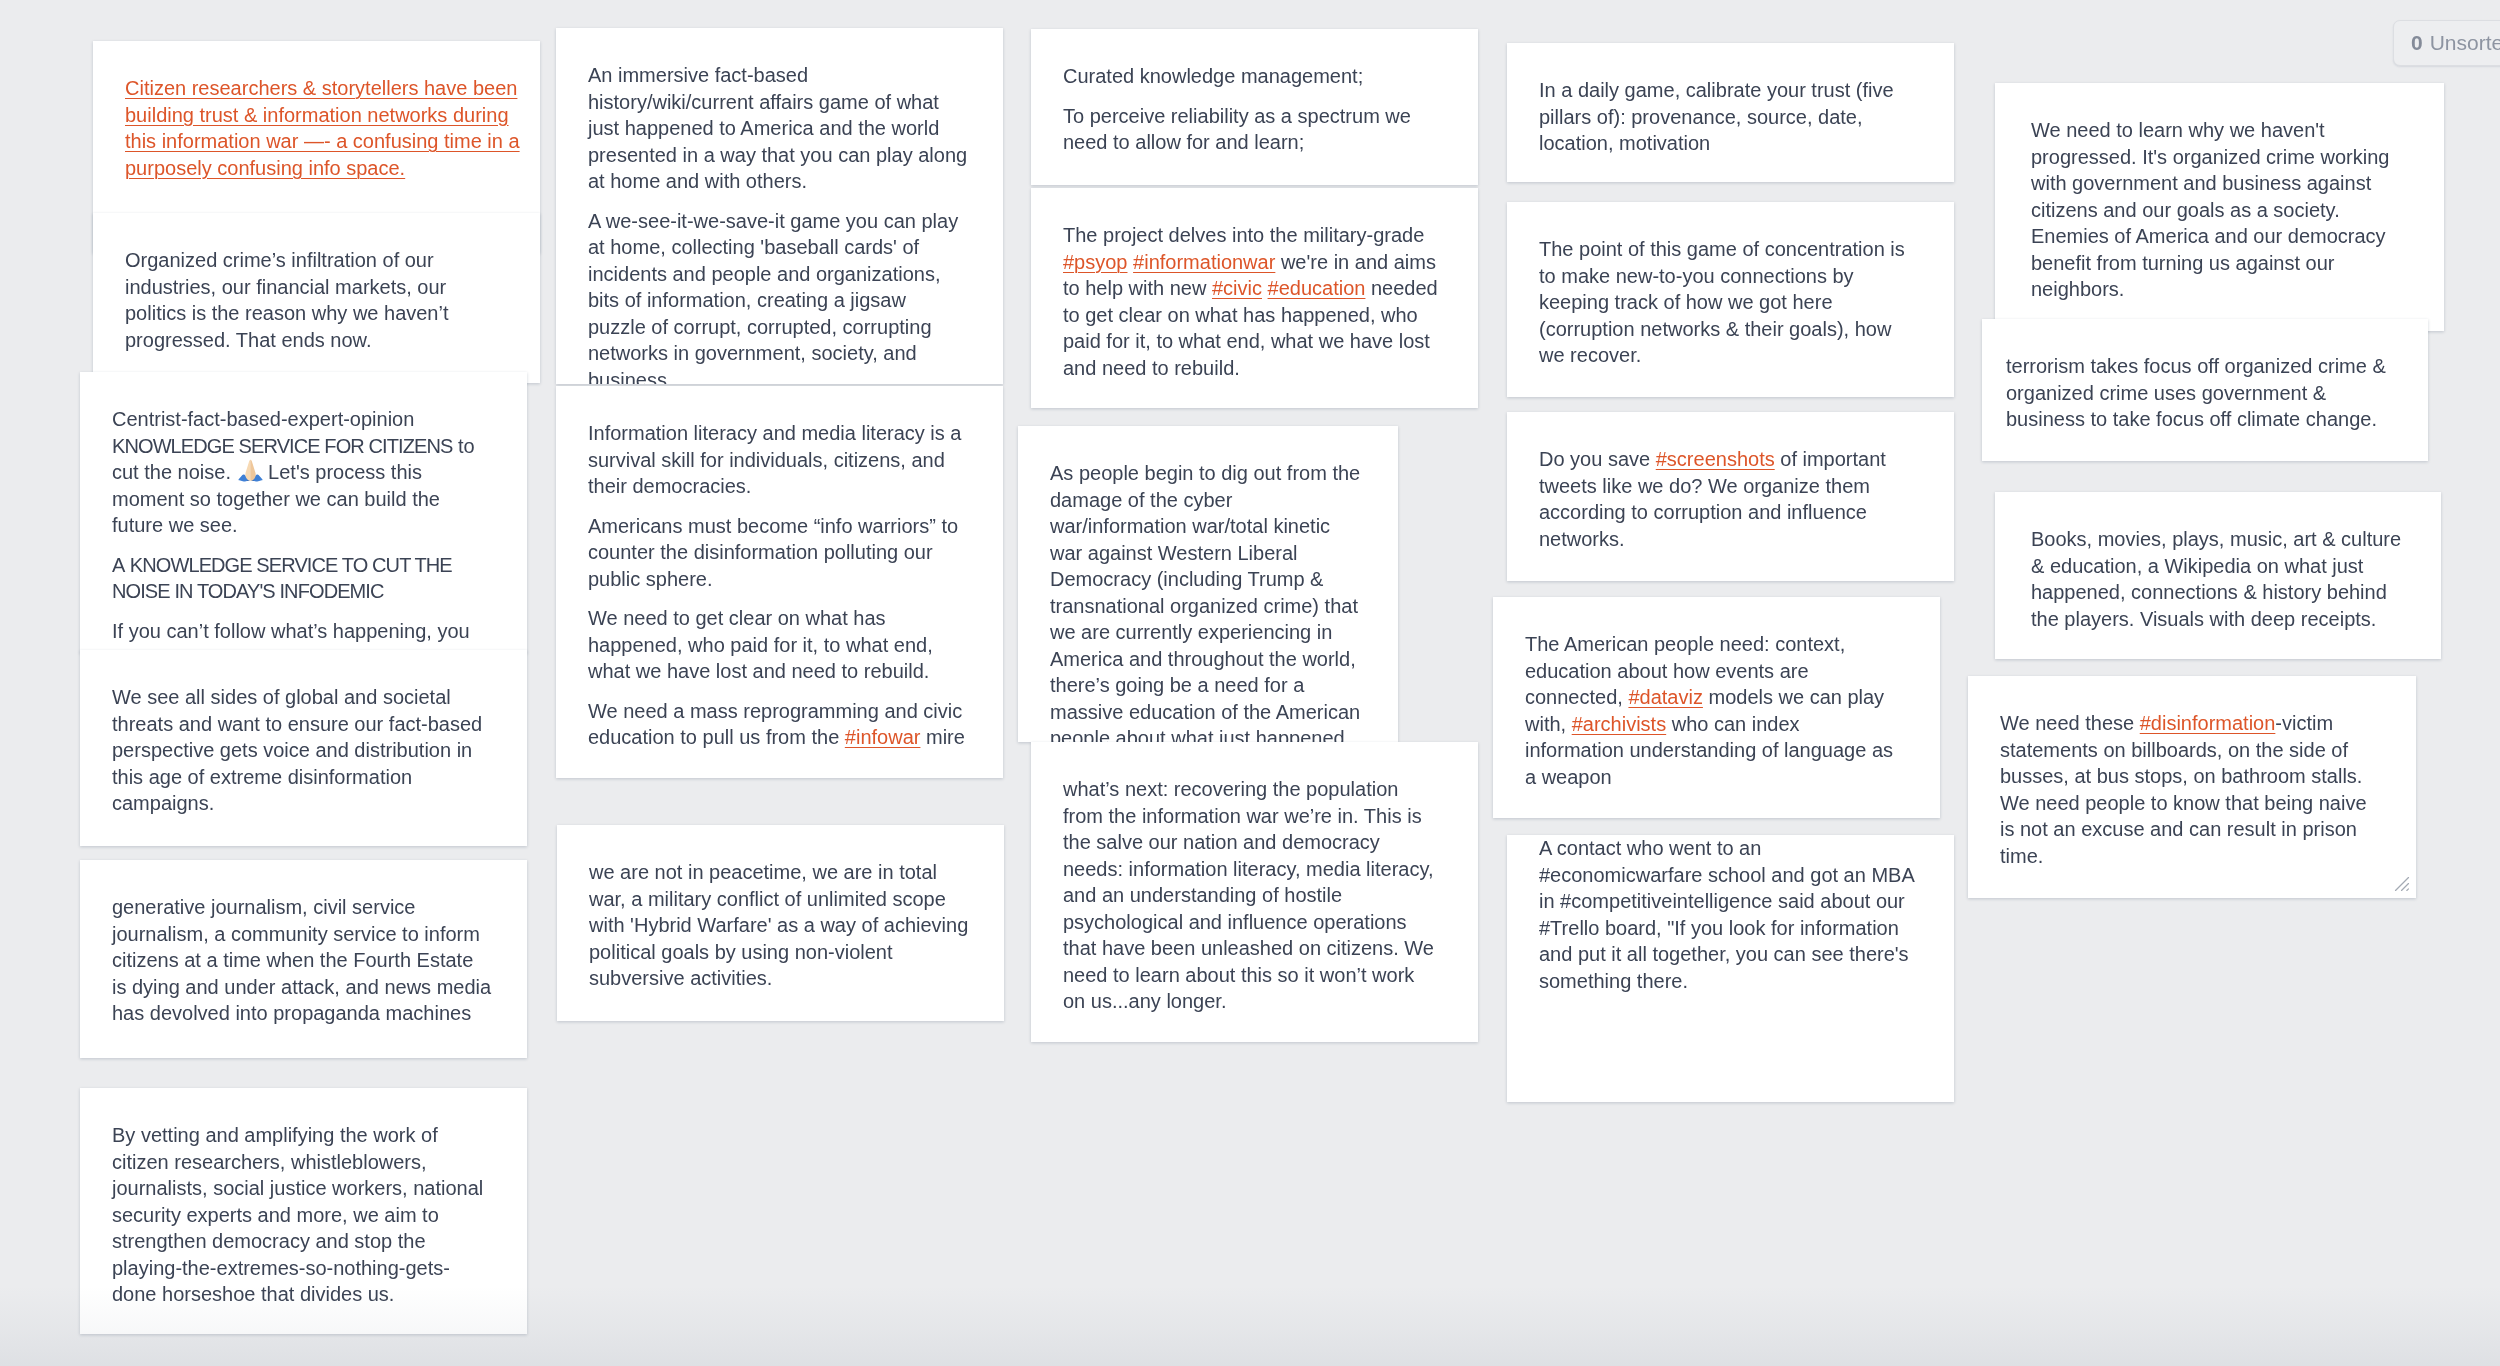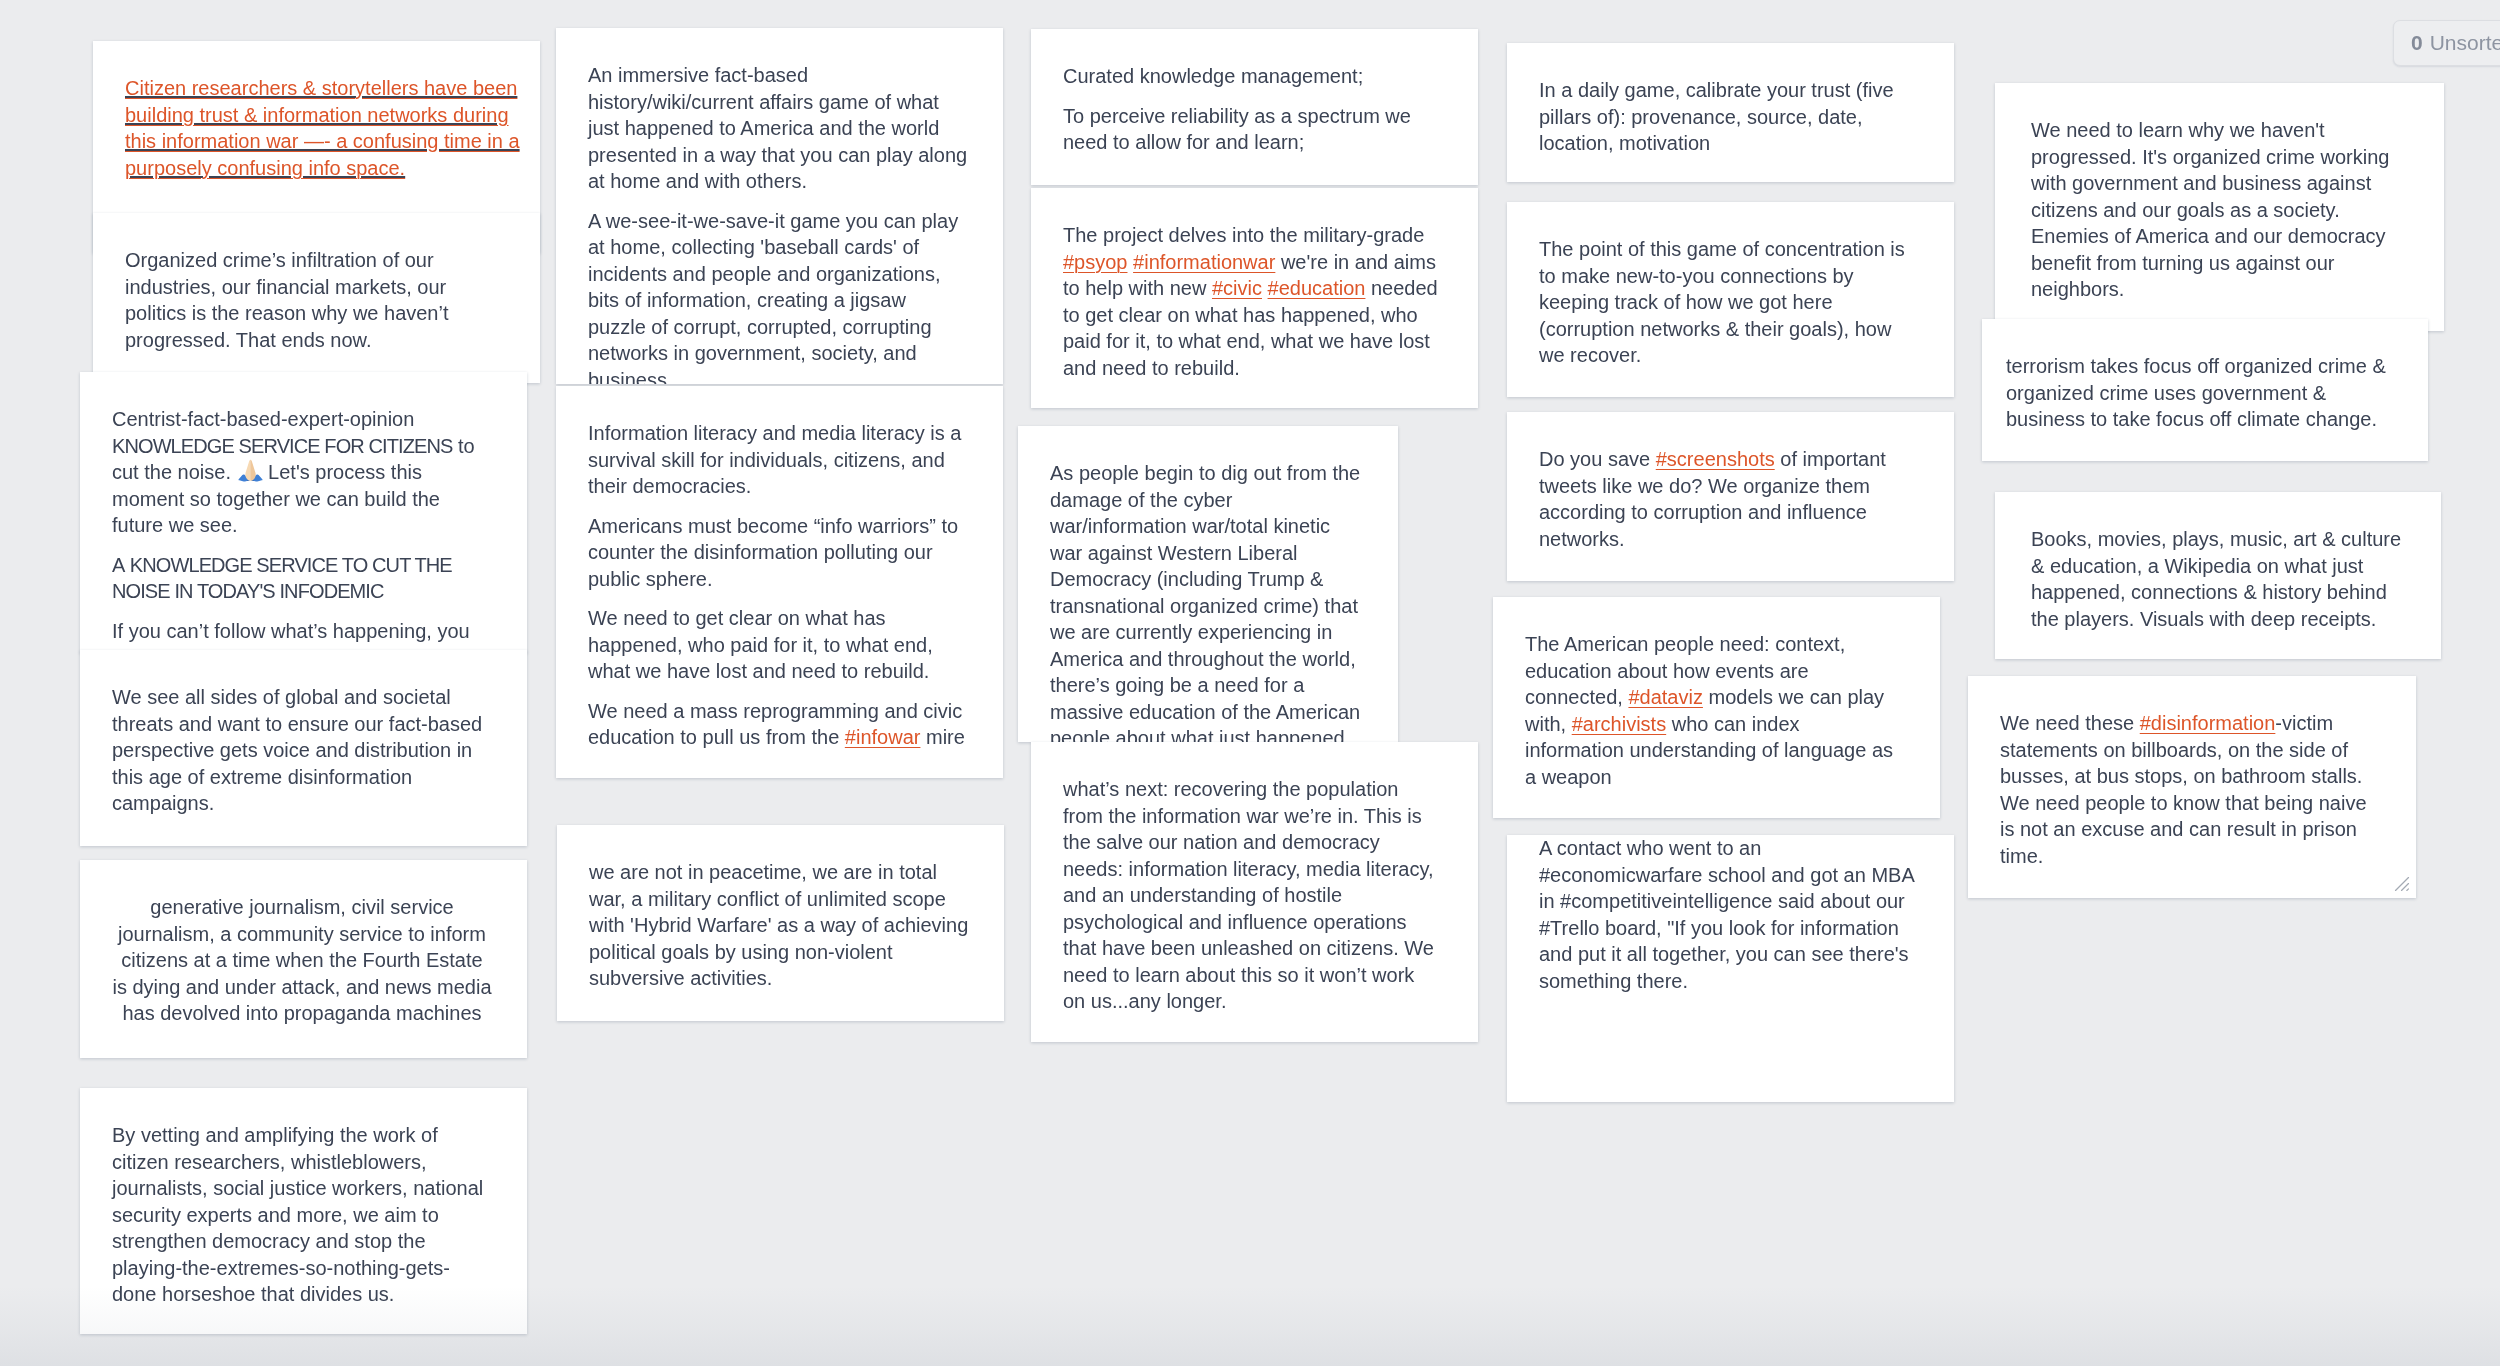--- a/index.html
+++ b/index.html
@@ -40,21 +40,21 @@
   .rh { position:absolute; right:4px; bottom:4px; width:20px; height:20px; }
   #bottom-fade {
     position:absolute; left:0; right:0; bottom:0; height:80px; pointer-events:none;
     background: linear-gradient(to bottom, rgba(120,132,148,0) 0%, rgba(120,132,148,0.055) 55%, rgba(120,132,148,0.115) 100%);
   }
 </style>
 </head>
 <body>
 
 <div id="board">
-    <div class="note" style="left: 93px; top: 41px; width: 447px; height: 212px; padding-top: 34px; padding-left: 32px;  text-decoration: underline;">
+    <div class="note" style="left: 93px; top: 41px; width: 447px; height: 212px; padding-top: 34px; padding-left: 32px; ">
       <div class="blk lnk"><span>Citizen researchers &amp; storytellers have been building trust &amp; information networks during this information war —- a confusing time in a purposely confusing info space.</span></div>
     </div>
     <div class="note" style="left: 93px; top: 213px; width: 447px; height: 170px; padding-top: 34px; padding-left: 32px; padding-right: 35px;">
       <div class="blk"><span>Organized crime’s infiltration of our industries, our financial markets, our politics is the reason why we haven’t progressed. That ends now.</span></div>
     </div>
     <div class="note" style="left: 80px; top: 372px; width: 447px; height: 281px; padding-top: 34px; padding-left: 32px; padding-right: 35px;">
       <div class="blk"><span>Centrist-fact-based-expert-opinion </span><span class="caps">KNOWLEDGE SERVICE FOR CITIZENS</span><span> to cut the noise. </span><span class="emoji" aria-label="🙏"><svg viewBox="0.6 2.6 34.8 32.2" width="25" height="23">
             <path fill="#3F80D6" d="M2.2 32.3 C1.1 32.3 0.8 31.5 1.5 30.8 L6.6 25.0 C7.5 24.0 9.0 24.0 10.0 24.9 L16.6 30.6 C17.5 31.2 17.3 32.3 16.2 32.6 L11.5 33.9 C10.6 34.15 9.4 34.2 8.5 34.1 Z"></path>
             <path fill="#3F80D6" d="M33.8 32.3 C34.9 32.3 35.2 31.5 34.5 30.8 L29.4 25.0 C28.5 24.0 27.0 24.0 26.0 24.9 L19.4 30.6 C18.5 31.2 18.7 32.3 19.8 32.6 L24.5 33.9 C25.4 34.15 26.6 34.2 27.5 34.1 Z"></path>
             <path fill="#2B5FA6" d="M16.2 32.6 L17.3 31.9 L15.1 29.5 L13.0 33.1 Z"></path>
@@ -62,21 +62,21 @@
             <path fill="#F7D9B3" d="M18.0 3.6 C17.0 3.6 16.2 5.0 15.9 6.6 L11.0 22.3 C10.1 26.2 11.5 29.4 14.0 31.5 C15.2 32.4 16.7 33.0 18.0 33.2 Z"></path>
             <path fill="#EFC79A" d="M18.0 3.6 C19.0 3.6 19.8 5.0 20.1 6.6 L25.0 22.3 C25.9 26.2 24.5 29.4 22.0 31.5 C20.8 32.4 19.3 33.0 18.0 33.2 Z"></path>
             <path fill="#DFA978" opacity="0.5" d="M17.8 3.7 L18.2 3.7 L18.2 33.2 L17.8 33.2 Z"></path>
           </svg></span><span> Let's process this moment so together we can build the future we see.</span></div>
       <div class="blk"><span>A </span><span class="caps">KNOWLEDGE SERVICE TO CUT THE NOISE IN TODAY'S INFODEMIC</span></div>
       <div class="blk"><span>If you can’t follow what’s happening, you</span></div>
     </div>
     <div class="note" style="left: 80px; top: 650px; width: 447px; height: 196px; padding-top: 34px; padding-left: 32px; padding-right: 35px;">
       <div class="blk"><span>We see all sides of global and societal threats and want to ensure our fact-based perspective gets voice and distribution in this age of extreme disinformation campaigns.</span></div>
     </div>
-    <div class="note" style="left: 80px; top: 860px; width: 447px; height: 198px; padding-top: 34px; padding-left: 32px; padding-right: 35px; text-align: center;">
+    <div class="note" style="left: 80px; top: 860px; width: 447px; height: 198px; padding-top: 34px; padding-left: 32px; padding-right: 35px;">
       <div class="blk"><span>generative journalism, civil service journalism, a community service to inform citizens at a time when the Fourth Estate is dying and under attack, and news media has devolved into propaganda machines</span></div>
     </div>
     <div class="note" style="left: 80px; top: 1088px; width: 447px; height: 246px; padding-top: 34px; padding-left: 32px; padding-right: 35px;">
       <div class="blk"><span>By vetting and amplifying the work of citizen researchers, whistleblowers, journalists, social justice workers, national security experts and more, we aim to strengthen democracy and stop the playing-the-extremes-so-nothing-gets-done horseshoe that divides us.</span></div>
     </div>
     <div class="note" style="left: 556px; top: 28px; width: 447px; height: 356px; padding-top: 34px; padding-left: 32px; padding-right: 35px;">
       <div class="blk"><span>An immersive fact-based history/wiki/current affairs game of what just happened to America and the world presented in a way that you can play along at home and with others.</span></div>
       <div class="blk"><span>A we-see-it-we-save-it game you can play at home, collecting 'baseball cards' of incidents and people and organizations, bits of information, creating a jigsaw puzzle of corrupt, corrupted, corrupting networks in government, society, and business.</span></div>
     </div>
     <div class="note" style="left: 556px; top: 386px; width: 447px; height: 392px; padding-top: 34px; padding-left: 32px; padding-right: 35px;">

